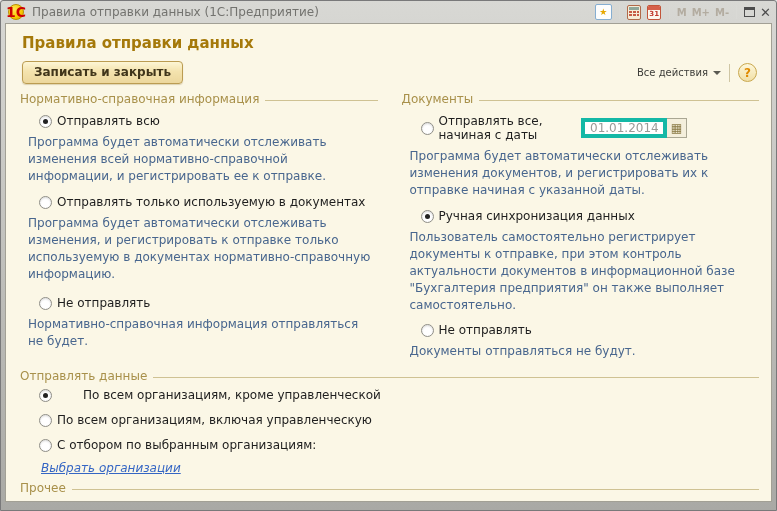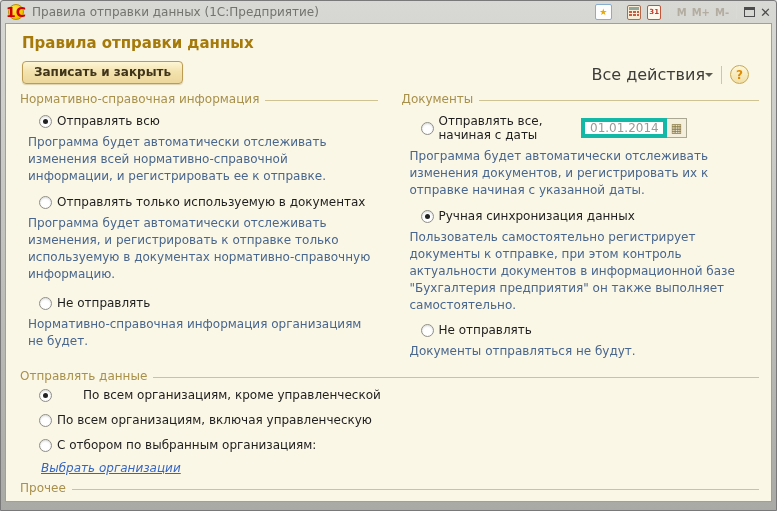--- a/index.html
+++ b/index.html
@@ -28,49 +28,49 @@
   .tb-icons { display:flex; align-items:center; gap:5px; flex:0 0 auto; }
   .tb-sep { width:1px; height:14px; background:#93938f; border-right:1px solid #d9d9d5; margin:0 2px; }
   .tb-btn { display:flex; align-items:center; justify-content:center; cursor:default; }
   .fav-icon {
     width:17px; height:16px; background:#fdfdfd; border:1px solid #86aed1;
     border-radius:2px; color:#e7a800; font-size:9px; line-height:1;
   }
   .calc-icon, .cal-icon { width:15px; height:16px; position:relative; }
   .cal-box {
     width:14px; height:15px; background:#fdf8ee; border:1px solid #c2553a; border-radius:2px;
-    display:flex; flex-direction:row; overflow:hidden;
+    display:flex; flex-direction:column; overflow:hidden;
   }
   .cal-top { height:4px; background:#d6604a; }
   .cal-num { flex:1; display:flex; align-items:center; justify-content:center; color:#c0392b; font-size:7px; font-weight:bold; }
   .calc-box { width:14px; height:15px; background:#f6ecd7; border:1px solid #b06a4a; border-radius:2px; padding:1px; }
   .calc-screen { height:3px; background:#8fa79a; margin-bottom:1px; }
   .calc-keys { display:grid; grid-template-columns:repeat(3,1fr); gap:1px; }
   .calc-keys span { height:2px; background:#c75b45; }
   .mem-btn { color:#b3aca0; font-size:10px; font-weight:bold; letter-spacing:0; }
   .max-icon { width:11px; height:10px; border:1px solid #4c4c4c; border-top-width:3px; background:transparent; }
   .close-icon { color:#4c4c4c; font-size:13px; font-weight:bold; line-height:1; }
 
   
   .content {
     position:absolute; top:22px; left:4px; right:4px; bottom:8px;
     background:#fbf7e6; border:1px solid #a2a095;
     padding:6px 12px 4px 14px; overflow:hidden;
   }
   .page-title { color:#a5790a; font-size:15px; font-weight:bold; margin:4px 0 9px 2px; }
 
-  .command-bar { display:flex; align-items:flex-end; margin:0 10px 8px 2px; }
+  .command-bar { display:flex; align-items:center; margin:0 2px 8px 2px; }
   .btn-save {
     font-family:inherit; font-size:12px; font-weight:bold; color:#40351a; cursor:pointer;
     background:linear-gradient(#fdf6d5,#f4e3ae 45%,#ecd79d);
     border:1px solid #bb9c52; border-radius:4px; padding:3px 11px 4px;
     box-shadow:0 1px 1px rgba(130,100,20,.25);
   }
   .cb-right { margin-left:auto; display:flex; align-items:center; gap:8px; }
-  .all-actions { display:flex; align-items:center; font-size:16px; color:#3c3c38; cursor:pointer; }
+  .all-actions { display:flex; align-items:center; gap:5px; font-size:10px; color:#3c3c38; cursor:pointer; }
   .dd-arrow { width:0; height:0; border-left:4px solid transparent; border-right:4px solid transparent; border-top:4px solid #5a5a52; margin-top:1px; }
   .cb-sep { width:1px; height:18px; background:#cfc6a4; }
   .help-btn {
     width:19px; height:19px; border-radius:50%; cursor:pointer;
     background:linear-gradient(#fdf7da,#f1dfa6); border:1px solid #c9a84e;
     color:#e08a00; font-size:12px; font-weight:bold;
     display:flex; align-items:center; justify-content:center;
   }
 
   
@@ -185,21 +185,21 @@
         <div class="opt-row" style="margin-top:10px;">
           <span class="radio"></span>
           <span class="opt-label">Отправлять только используемую в документах</span>
         </div>
         <div class="desc">Программа будет автоматически отслеживать изменения, и регистрировать к отправке только используемую в документах нормативно-справочную информацию.</div>
 
         <div class="opt-row" style="margin-top:13px;">
           <span class="radio"></span>
           <span class="opt-label">Не отправлять</span>
         </div>
-        <div class="desc">Нормативно-справочная информация организациям не будет.</div>
+        <div class="desc">Нормативно-справочная информация отправляться не будет.</div>
       </div>
 
       <div class="col">
         <div class="group-head">
           <span class="group-label">Документы</span>
           <span class="group-line"></span>
         </div>
 
         <div class="opt-row">
           <span class="radio"></span>

